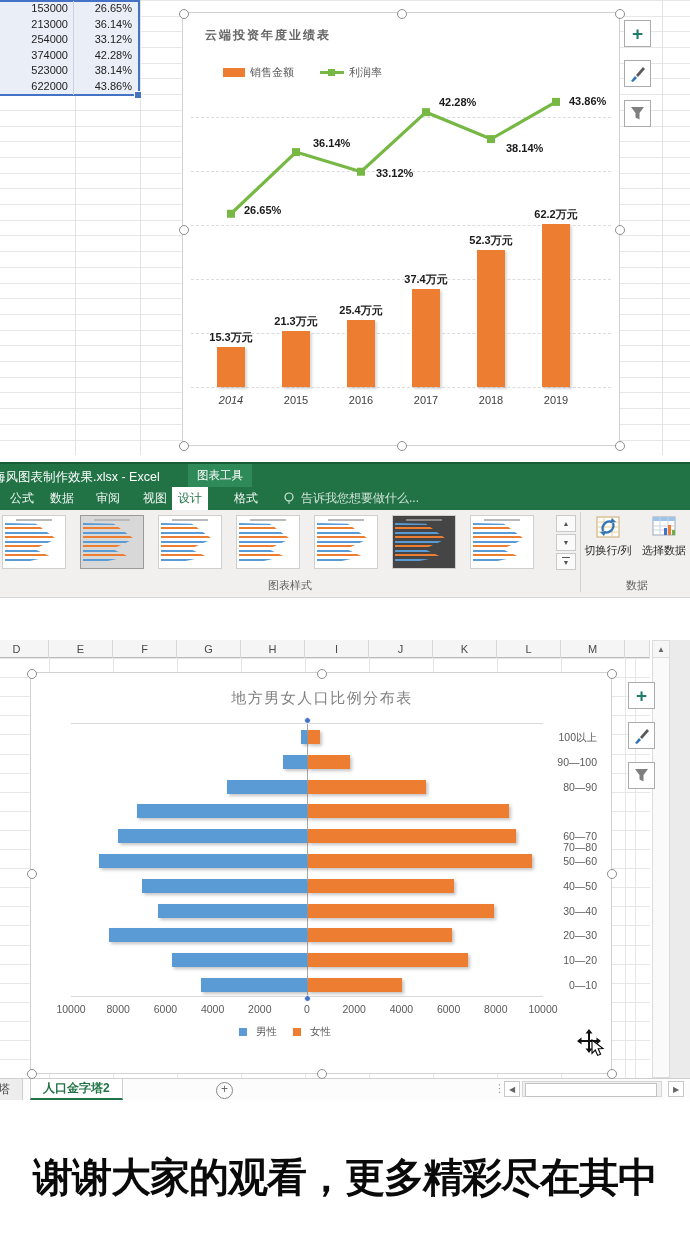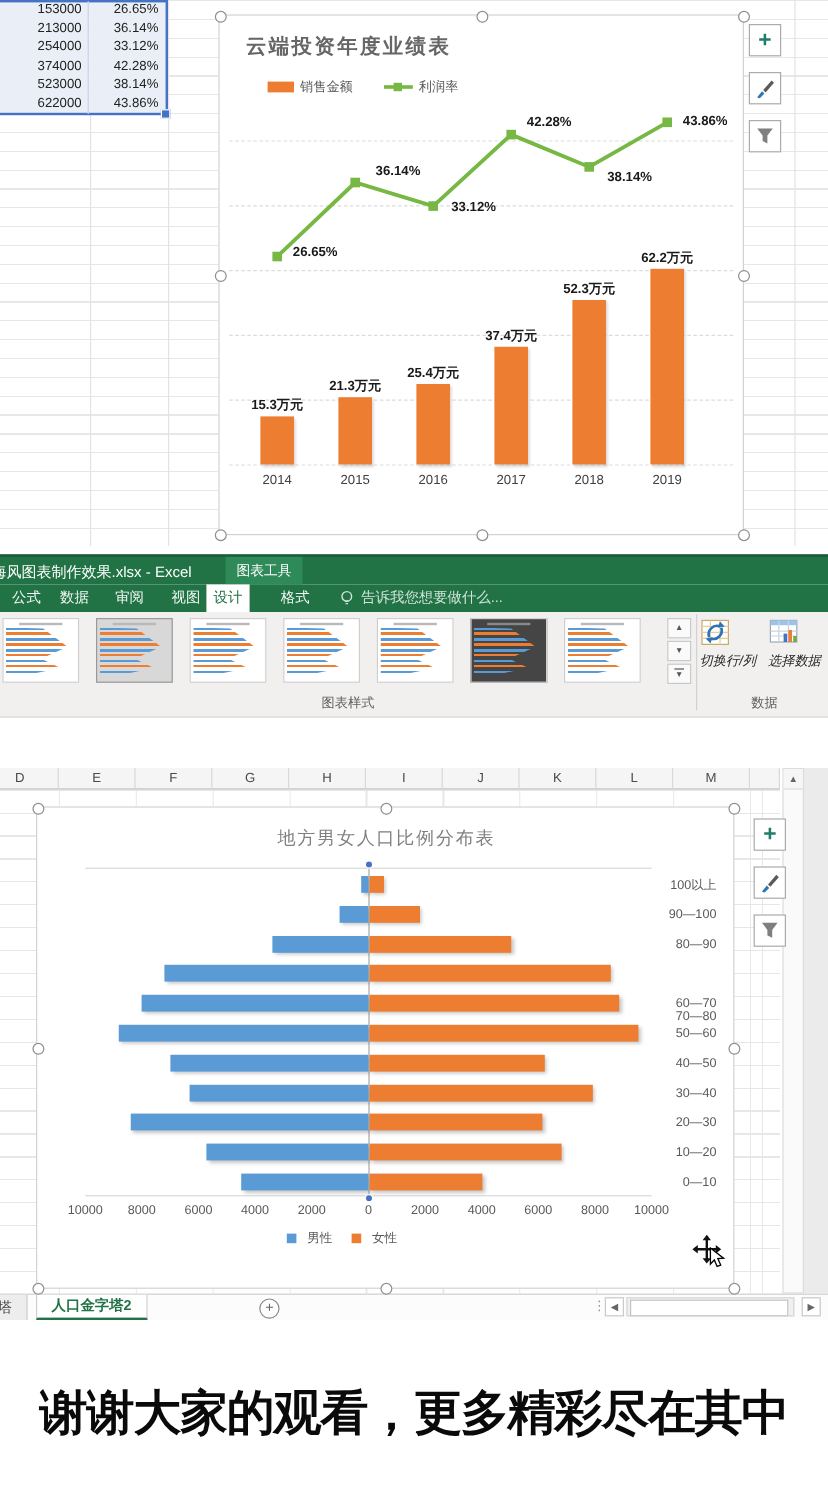--- a/index.html
+++ b/index.html
@@ -13,21 +13,21 @@
   #sel-range{position:absolute;left:0;top:0;width:140px;height:96px;
     background:#e9eef7;border:1px solid #4472C4;border-left:none;box-sizing:border-box;border-width:2px;}
   .cell-row{position:absolute;left:0;width:140px;display:flex;font-size:11px;color:#222;}
   .cell-amount{width:68px;text-align:right;padding-right:5px;border-right:1px solid #c9d3e8;}
   .cell-rate{width:58px;text-align:right;padding-right:6px;}
   #fill-handle{position:absolute;left:134px;top:91px;width:6px;height:6px;background:#4472C4;border:1px solid #fff;}
   .chart-box{position:absolute;background:#fff;border:1px solid #d2d2d2;box-sizing:border-box;}
   .handle{position:absolute;width:8px;height:8px;border:1px solid #8e8e8e;background:#fff;border-radius:50%;z-index:6;}
   .cbtn{position:absolute;width:27px;height:27px;background:#fff;border:1px solid #ababab;
         display:flex;align-items:center;justify-content:center;box-sizing:border-box;}
-  .c1-title{position:absolute;left:22px;top:14px;font-size:17px;letter-spacing:2px;color:#666;font-weight:600;}
+  .c1-title{position:absolute;left:22px;top:14px;font-size:12px;letter-spacing:2px;color:#666;font-weight:600;}
   .c1-legend{position:absolute;left:40px;top:52px;display:flex;gap:26px;align-items:center;font-size:11px;color:#595959;}
   .lg-item{display:flex;align-items:center;gap:5px;}
   .sw-bar{display:inline-block;width:22px;height:9px;background:#ED7D31;}
   .sw-line{position:relative;display:inline-block;width:24px;height:3px;background:#76B843;}
   .sw-dot{position:absolute;left:8px;top:-2px;width:7px;height:7px;background:#76B843;}
   .gridline{position:absolute;left:8px;right:10px;border-top:1px dashed #dcdcdc;}
   .bar1{position:absolute;background:#ED7D31;box-shadow:2px 2px 2px rgba(100,100,100,.25);}
   .bar-label{position:absolute;font-size:11px;font-weight:bold;color:#1a1a1a;white-space:nowrap;transform:translateX(-50%);}
   .year-label{position:absolute;font-size:11px;color:#404040;transform:translateX(-50%);}
   .line-label{position:absolute;font-size:11px;font-weight:bold;color:#1a1a1a;white-space:nowrap;}
@@ -44,21 +44,21 @@
   .thumb{position:absolute;top:5px;width:64px;height:54px;background:#fff;border:1px solid #cfcfcf;box-sizing:border-box;padding:3px 2px 2px 2px;}
   .thumb.selected{background:#d8d8d8;border:1px solid #9a9a9a;}
   .thumb.dark{background:#454545;}
   .thumb .cap{width:36px;height:2px;background:#b9b9b9;margin:0 auto 2px auto;}
   .thumb.dark .cap{background:#888;}
   .stripes{width:92%;height:42px;background:repeating-linear-gradient(to bottom,#5B9BD5 0 2px,transparent 2px 4px,#ED7D31 4px 6px,transparent 6px 9px);
            clip-path:polygon(0 0,58% 2%,96% 38%,55% 62%,85% 80%,40% 92%,0 92%);}
   .gsbtn{position:absolute;left:556px;width:20px;height:17px;background:#fafafa;border:1px solid #c9c9c9;
          box-sizing:border-box;display:flex;align-items:center;justify-content:center;flex-direction:column;color:#555;font-size:7px;}
   .rsep{position:absolute;left:580px;top:2px;width:1px;height:80px;background:#d2d2d2;}
-  .bigbtn{position:absolute;top:4px;display:flex;flex-direction:column;align-items:flex-start;gap:3px;font-size:11px;color:#262626;font-style:italic;}
+  .bigbtn{position:absolute;top:4px;display:flex;flex-direction:column;align-items:center;gap:3px;font-size:11px;color:#262626;}
   .grp-label{position:absolute;top:68px;font-size:11px;color:#5f5f5f;transform:translateX(-50%);}
   
   #bottom{position:absolute;left:0;top:640px;width:690px;height:438px;background:#fff;}
   #col-headers{position:absolute;left:0;top:0;width:650px;height:18px;background:#f5f5f5;
                border-bottom:1px solid #bdbdbd;box-sizing:border-box;}
   .col-h{position:absolute;top:0;height:18px;display:flex;align-items:center;justify-content:center;
          font-size:11px;color:#4a4a4a;border-right:1px solid #d8d8d8;box-sizing:border-box;}
   #bgrid{position:absolute;left:0;top:18px;width:650px;height:420px;
     background-image:repeating-linear-gradient(to bottom,#e7e7e7 0 1px,transparent 1px 19.1px),
                      repeating-linear-gradient(to right,#e7e7e7 0 1px,transparent 1px 64px);
@@ -153,21 +153,21 @@
       </div>
       <div id="c1-plot" style="position:absolute;left:0;top:0;width:438px;height:434px;">
           <div class="gridline" style="top: 104px;"></div>
           <div class="gridline" style="top: 158px;"></div>
           <div class="gridline" style="top: 212px;"></div>
           <div class="gridline" style="top: 266px;"></div>
           <div class="gridline" style="top: 320px;"></div>
           <div class="gridline" style="top: 374px;"></div>
           <div class="bar1" style="left: 34px; top: 333.914px; width: 28px; height: 40.086px;"></div>
           <div class="bar-label" style="left: 48px; top: 316.914px;">15.3万元</div>
-          <div class="year-label" style="left: 48px; top: 381px;">2014</div>
+          <div class="year-label" style="left: 48px; top: 381px; font-style: italic;">2014</div>
           <div class="bar1" style="left: 99px; top: 318.194px; width: 28px; height: 55.806px;"></div>
           <div class="bar-label" style="left: 113px; top: 301.194px;">21.3万元</div>
           <div class="year-label" style="left: 113px; top: 381px;">2015</div>
           <div class="bar1" style="left: 164px; top: 307.452px; width: 28px; height: 66.548px;"></div>
           <div class="bar-label" style="left: 178px; top: 290.452px;">25.4万元</div>
           <div class="year-label" style="left: 178px; top: 381px;">2016</div>
           <div class="bar1" style="left: 229px; top: 276.012px; width: 28px; height: 97.988px;"></div>
           <div class="bar-label" style="left: 243px; top: 259.012px;">37.4万元</div>
           <div class="year-label" style="left: 243px; top: 381px;">2017</div>
           <div class="bar1" style="left: 294px; top: 236.974px; width: 28px; height: 137.026px;"></div>

